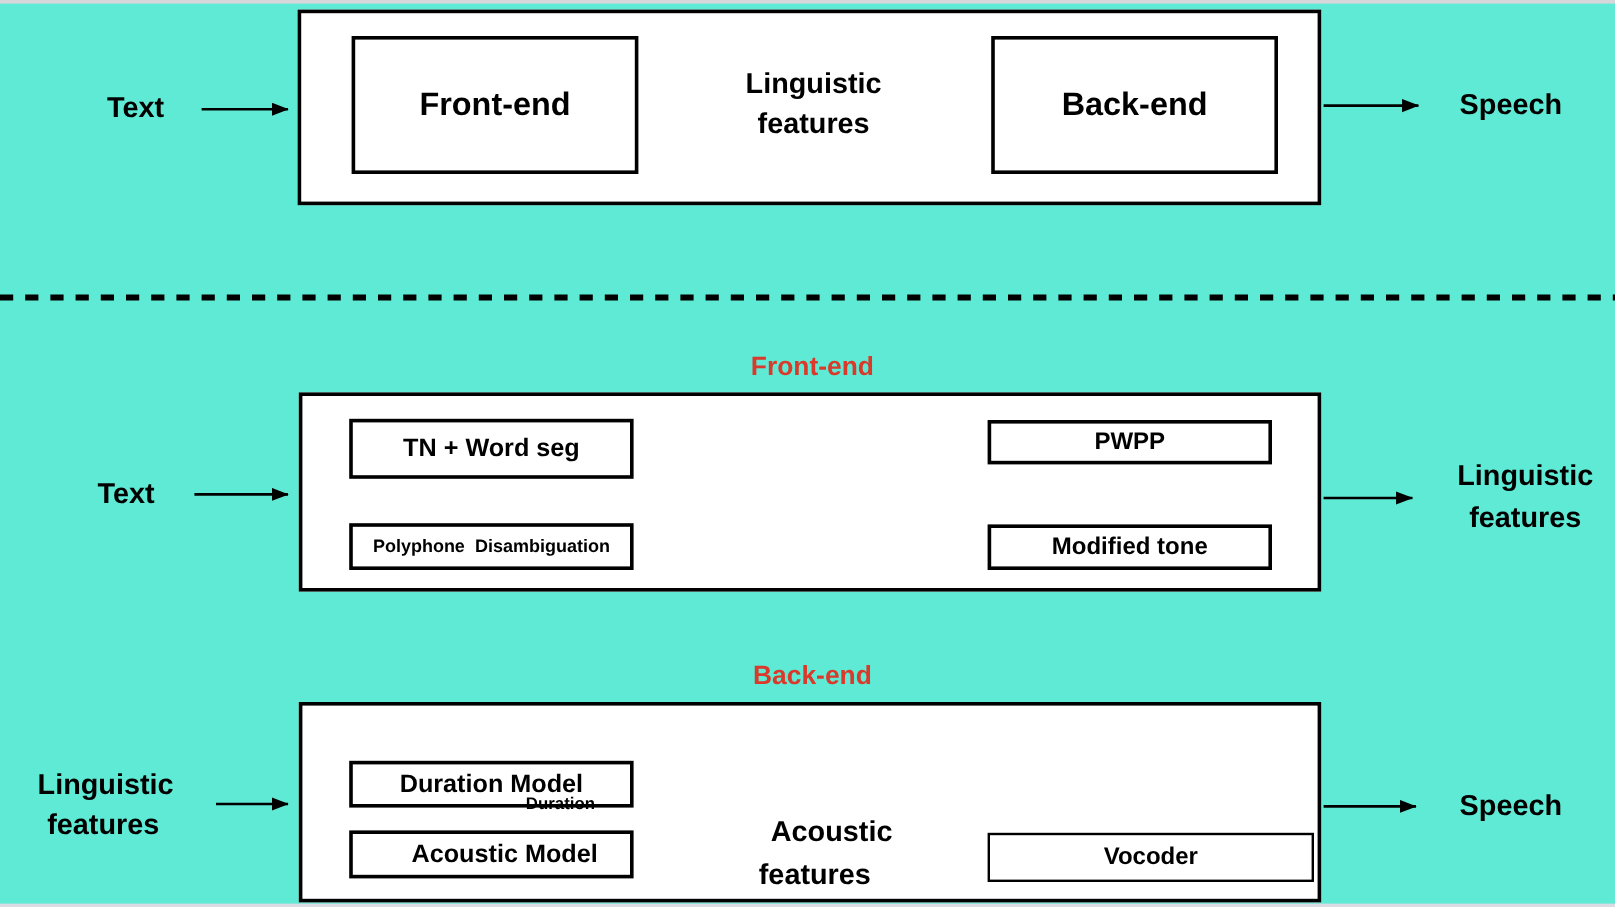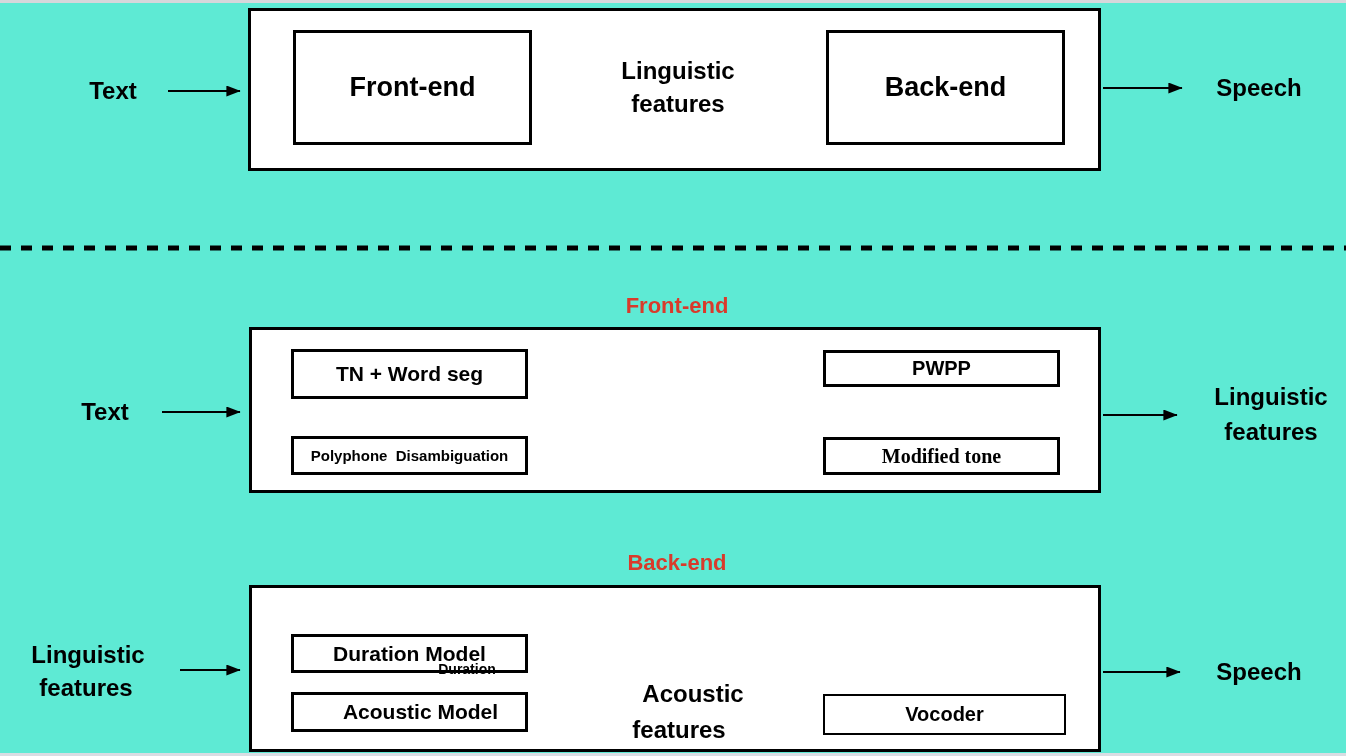--- a/index.html
+++ b/index.html
@@ -93,21 +93,21 @@
   </div>
 
   <div class="box f20" style="left:823px; top:350px; width:237px; height:37px;">
     <span>PWPP</span>
   </div>
 
   <div class="box f15" style="left:291px; top:436px; width:237px; height:39px;">
     <span>Polyphone&nbsp; Disambiguation</span>
   </div>
 
-  <div class="box f20" style="left:823px; top:437px; width:237px; height:38px;font-family:Liberation Serif, serif;">
+  <div class="box f20" style="left:823px; top:437px; width:237px; height:38px;">
     <span>Modified tone</span>
   </div>
 
   <div class="lbl f24" style="left:1271px; top:397px;">Linguistic</div>
   <div class="lbl f24" style="left:1271px; top:432px;">features</div>
 
   <div class="lbl f22 section-title" style="left:677px; top:563px;">Back-end</div>
 
   <div class="lbl f24" style="left:88px; top:655px;">Linguistic</div>
   <div class="lbl f24" style="left:86px; top:688px;">features</div>
@@ -120,19 +120,19 @@
 
   <div class="lbl f14" style="left:467px; top:670px;text-align:center;">Duration</div>
 
   <div class="box f21" style="left:291px; top:692px; width:237px; height:40px;padding-left:22px;">
     <span>Acoustic Model</span>
   </div>
 
   <div class="lbl f24" style="left:693px; top:694px;">Acoustic</div>
   <div class="lbl f24" style="left:679px; top:730px;">features</div>
 
-  <div class="box f20" style="left:823px; top:694px; width:243px; height:41px; border-width:2px;">
+  <div class="box f20" style="left:823px; top:694px; width:272px; height:41px; border-width:2px;">
     <span>Vocoder</span>
   </div>
 
   <div class="lbl f24" style="left:1259px; top:672px;">Speech</div>
 
 </div>
 
 </body></html>

